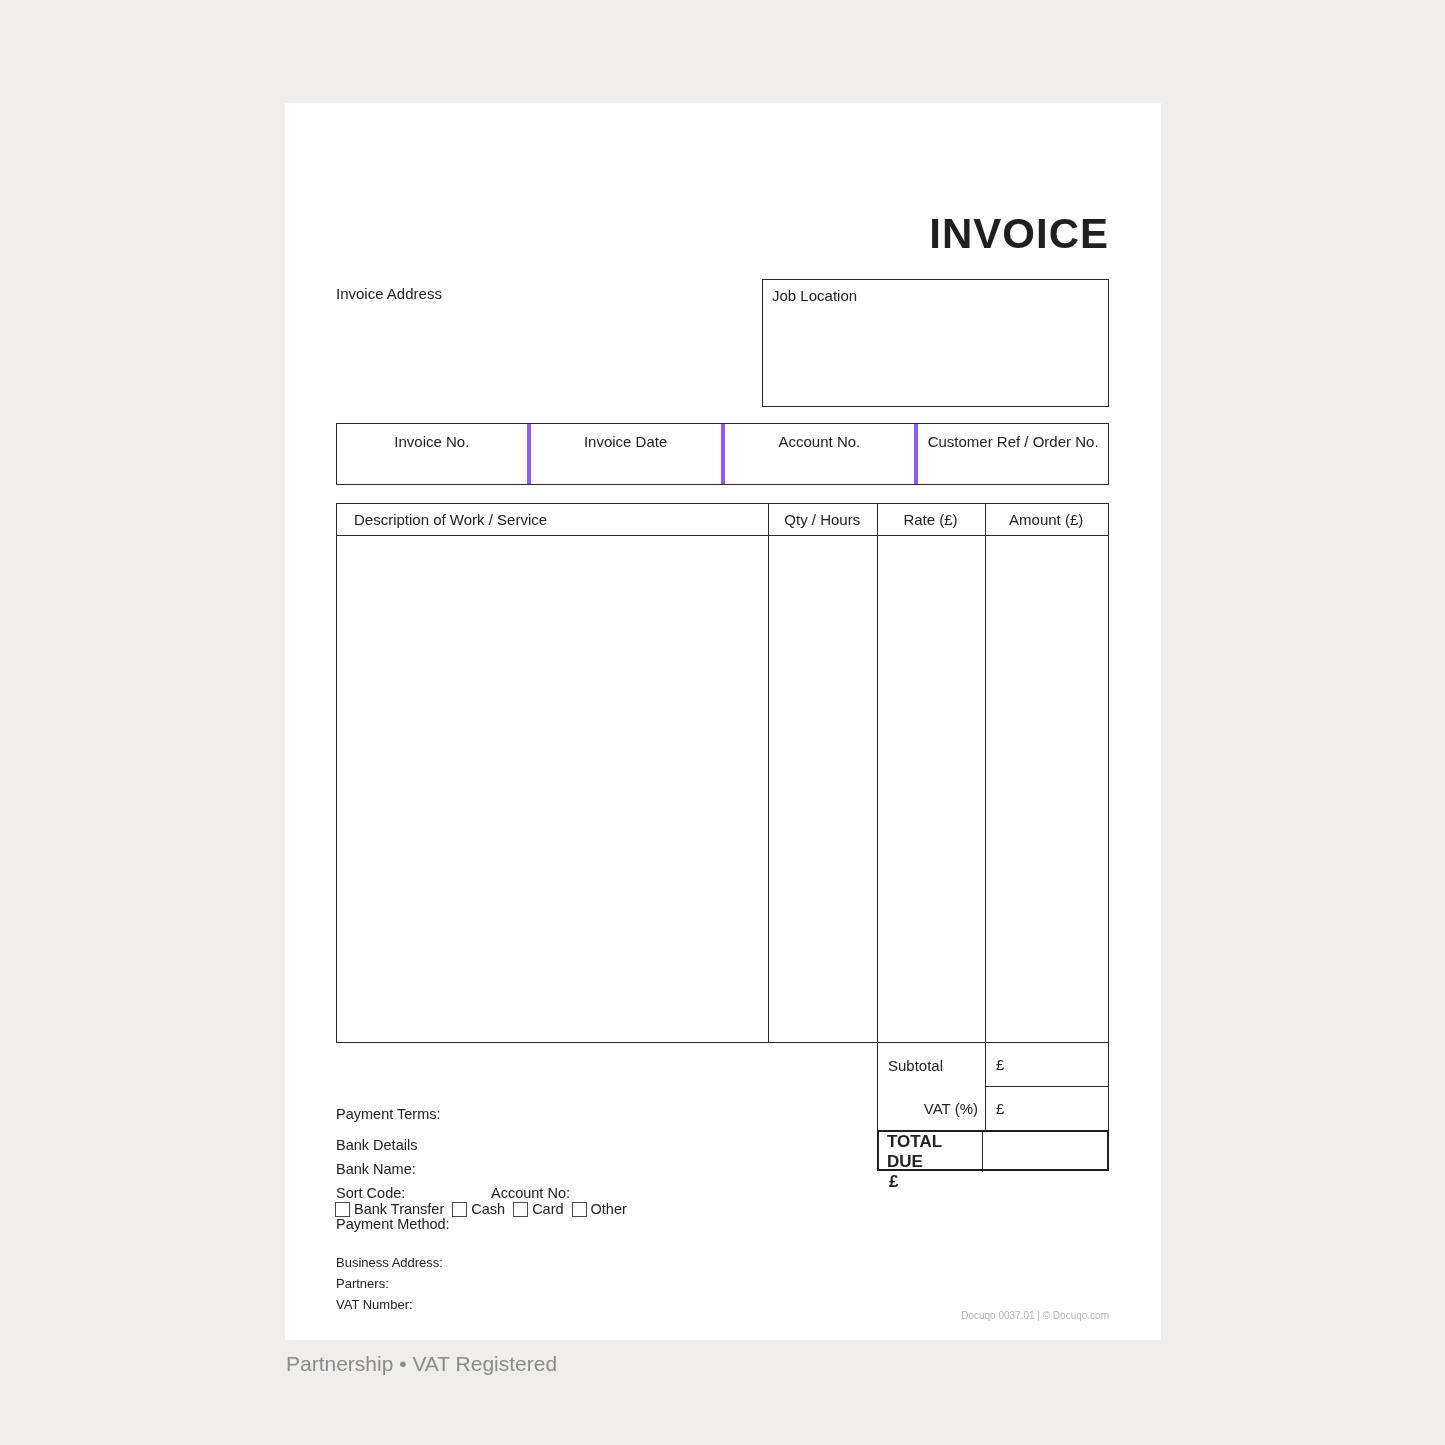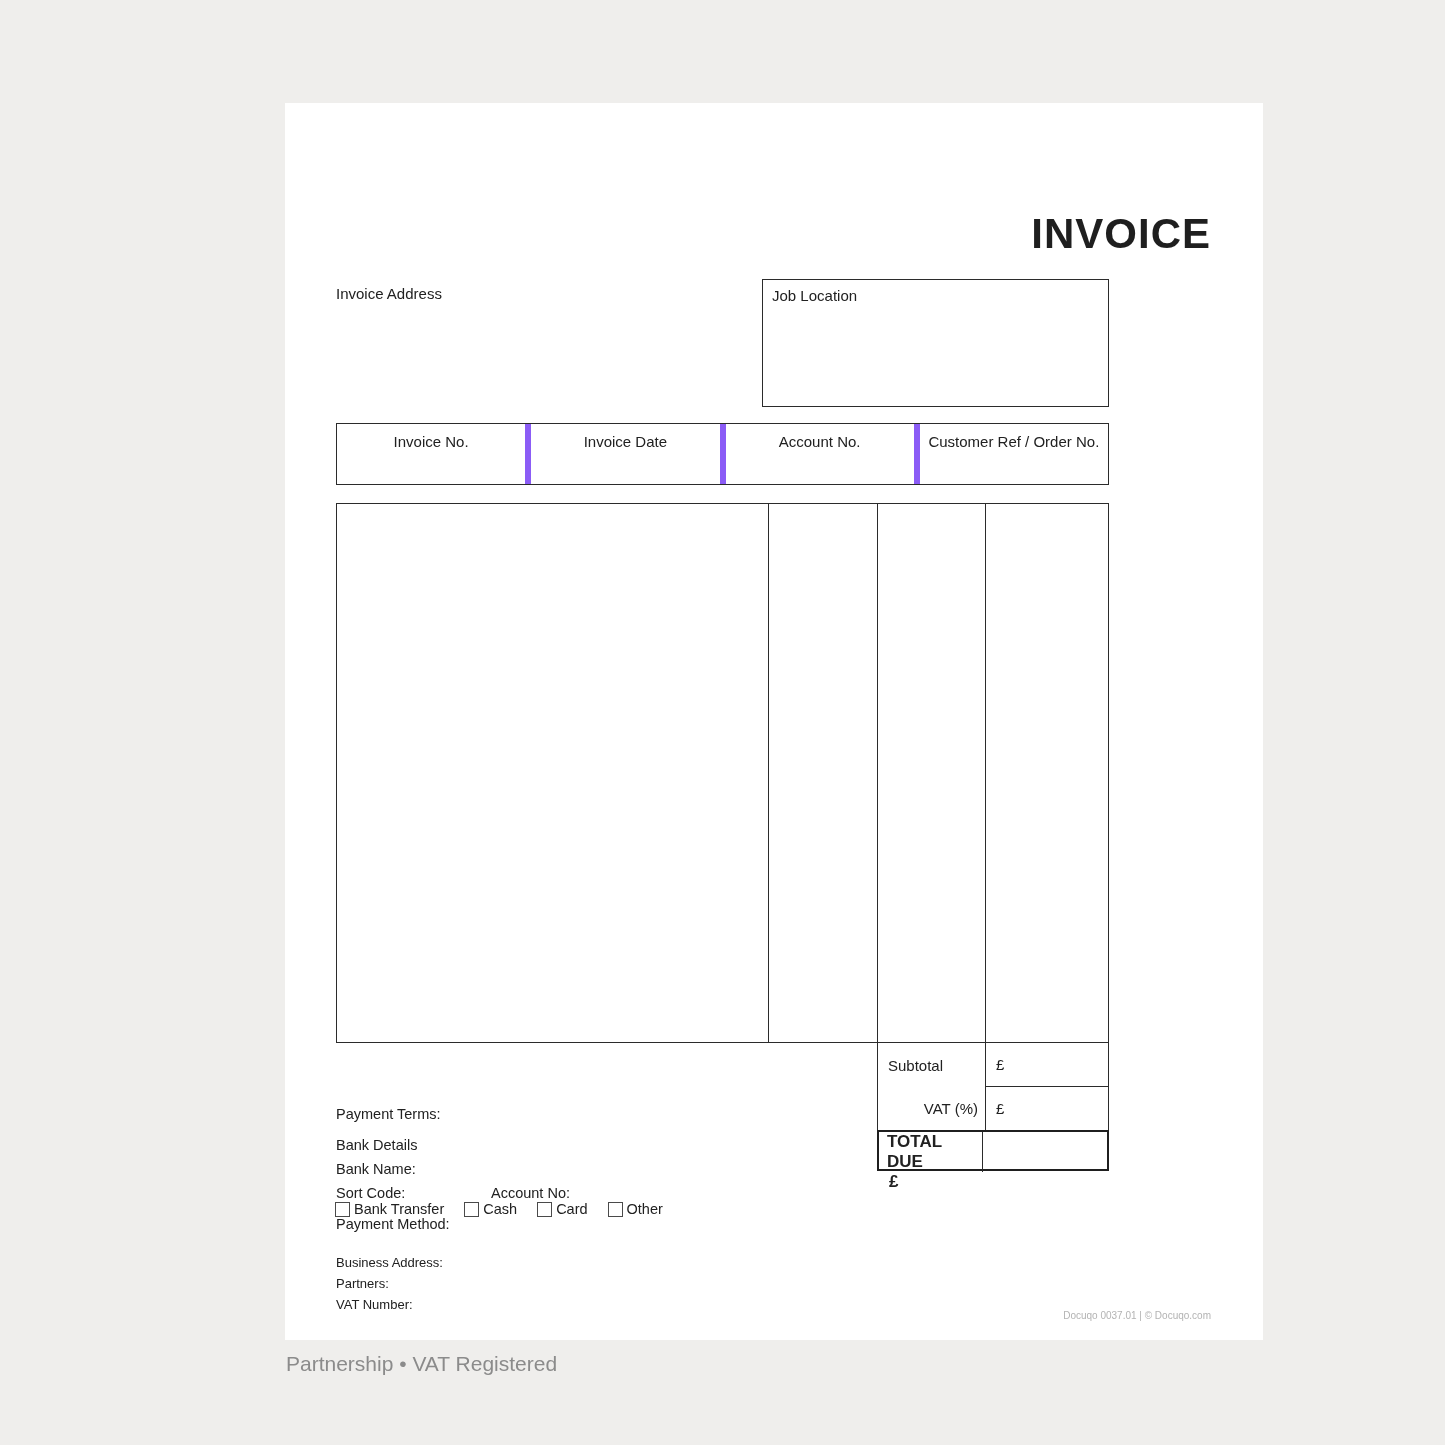--- a/index.html
+++ b/index.html
@@ -5,21 +5,21 @@
   * { margin:0; padding:0; box-sizing:border-box; }
   html,body { width:1445px; height:1445px; }
   body {
     background:#efeeec;
     font-family:"Liberation Sans","DejaVu Sans",sans-serif;
     color:#212121;
     position:relative;
   }
   .page {
     position:absolute; left:285px; top:103px;
-    width:978px; height:1237px;
+    width:876px; height:1237px;
     background:#ffffff;
     text-decoration:underline;
   }
   .abs { position:absolute; }
 
   .title {
     position:absolute; top:107px; right:52px;
     font-size:42px; font-weight:700; letter-spacing:1px; color:#1f1f1f;
   }
 
@@ -30,21 +30,21 @@
   .job-location-box {
     position:absolute; left:477px; top:176px; width:347px; height:128px;
     border:1px solid #2b2b2b; padding:7px 9px;
   }
 
   .meta-row {
     position:absolute; left:51px; top:320px; width:773px; height:62px;
     border:1px solid #2b2b2b; display:flex;
   }
   .meta-cell {
-    flex:1; border-right:6px solid #8b5cf6;
+    flex:1; border-right:4px solid #8b5cf6;
     text-align:center; padding-top:9px; font-size:15px;
   }
   .meta-cell:last-child { border-right:none; }
 
   .items-table {
     position:absolute; left:51px; top:400px; width:773px; height:540px;
     border:1px solid #2b2b2b;
   }
   .items-header { display:flex; height:32px; border-bottom:1px solid #2b2b2b; }
   .ih-cell { font-size:15px; display:flex; align-items:center; justify-content:center; }
@@ -71,21 +71,21 @@
   .t-total-value { font-size:17px; display:flex; align-items:center; padding-left:10px; }
 
   .pay { font-size:14.5px;margin-top:36px; }
   .payment-terms { left:51px; top:967px; }
   .bank-details  { left:51px; top:998px; }
   .bank-name     { left:51px; top:1022px; }
   .sort-code     { left:51px; top:1046px; }
   .account-no    { left:206px; top:1046px; }
   .payment-method{ left:51px; top:1077px; }
 
-  .methods { position:absolute; left:50px; top:1098px; display:flex; column-gap:20px; align-items:center; }
+  .methods { position:absolute; left:50px; top:1098px; display:flex; column-gap:8px; align-items:center; }
   .method { display:flex; align-items:center; font-size:14.5px; }
   .cb {
     width:15px; height:15px; border:1px solid #4a4a4a; background:#fff;
     display:inline-block; margin-right:4px;
   }
 
   .biz { font-size:13px; }
   .biz-address { left:51px; top:1152px; }
   .biz-partners{ left:51px; top:1173px; }
   .biz-vat     { left:51px; top:1194px; }
@@ -114,20 +114,26 @@
   </div>
 
   <div class="meta-row">
     <div class="meta-cell">Invoice No.</div>
     <div class="meta-cell">Invoice Date</div>
     <div class="meta-cell">Account No.</div>
     <div class="meta-cell">Customer Ref / Order No.</div>
   </div>
 
   <div class="items-table">
+    <div class="items-header">
+      <div class="ih-cell ih-desc">Description of Work / Service</div>
+      <div class="ih-cell ih-qty">Qty / Hours</div>
+      <div class="ih-cell ih-rate">Rate (£)</div>
+      <div class="ih-cell ih-amt">Amount (£)</div>
+    </div>
     <div class="vline vl-1"></div>
     <div class="vline vl-2"></div>
     <div class="vline vl-3"></div>
   </div>
 
   <div class="totals">
     <div class="t-grid">
       <div class="t-label">Subtotal</div>
       <div class="t-value first">
         <span>£</span>

